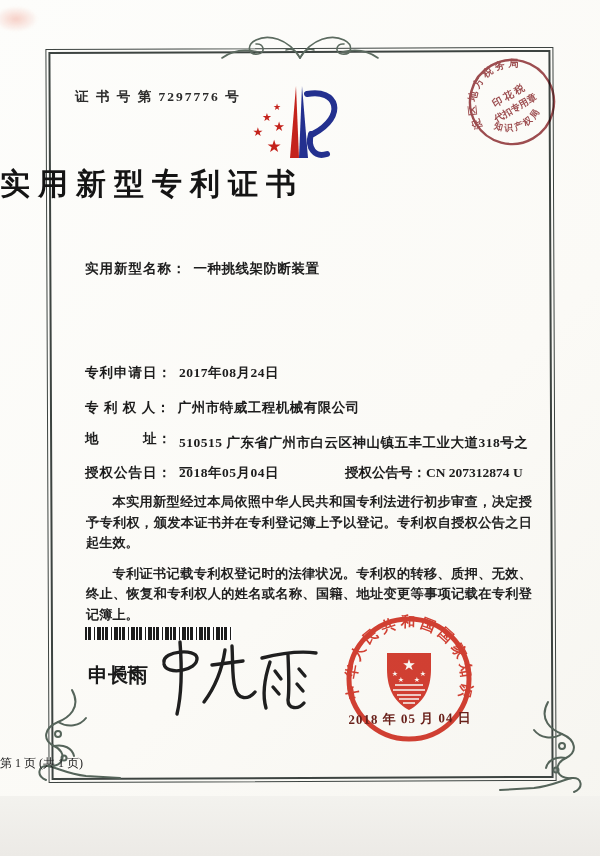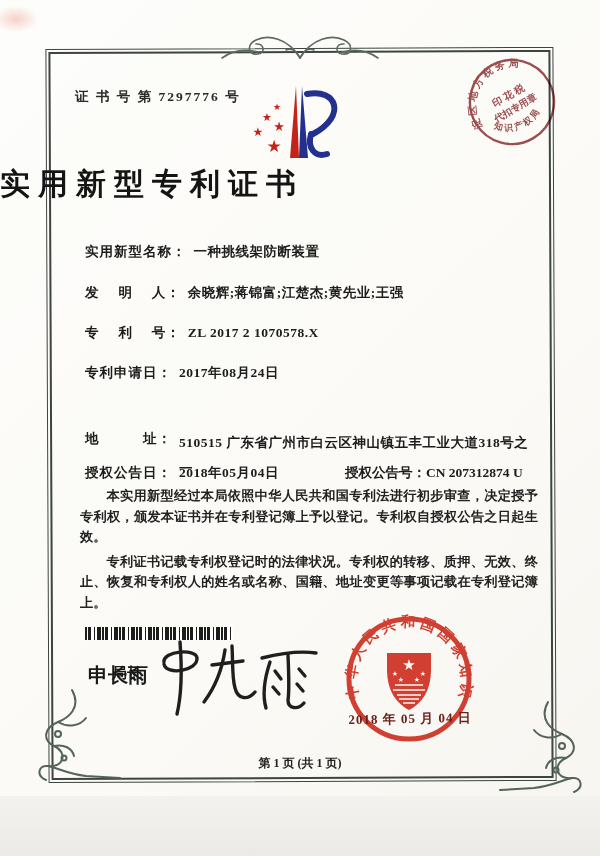--- a/index.html
+++ b/index.html
@@ -15,41 +15,41 @@
   .fl-left{left:28px;top:688px;}
   .fl-right{left:496px;top:700px;transform:scaleX(-1);}
   
   .cert-no{position:absolute;left:75px;top:88px;font-size:13.5px;font-weight:600;letter-spacing:2px;color:#2b2b2b;}
   .logo{position:absolute;left:233px;top:68px;}
   .title{position:absolute;left:0;top:164px;width:600px;font-size:30px;font-weight:700;letter-spacing:8px;color:#141414;}
   
   .row{position:absolute;left:85px;font-size:13.5px;color:#1c1c1c;font-weight:600;white-space:nowrap;}
   .row .lbl{letter-spacing:1px;}
   .row .val{margin-left:7px;letter-spacing:0.5px;}
-  .r1{top:243px}.r2{top:284px}.r3{top:324px}.r4{top:364px}.r5{top:399px}
+  .r1{top:260px}.r2{top:284px}.r3{top:324px}.r4{top:364px}.r5{top:399px}
   .r6{top:430px}.r7{top:464px}
   .r6 .val{display:inline-block;width:392px;white-space:pre-line;vertical-align:top;line-height:26px;}
   .grant-no{position:absolute;left:345px;top:464px;font-size:13.5px;font-weight:600;color:#1c1c1c;white-space:nowrap;text-align:center;}
   
   .paras{position:absolute;left:76px;top:482px;width:466px;font-size:13.2px;line-height:20.6px;color:#222;font-weight:600;text-align:justify;}
-  .paras p{margin:4px;text-indent:2em;}
+  .paras p{margin:10px;text-indent:2em;}
   
   .barcode{position:absolute;left:85px;top:627px;width:148px;height:13px;
     background:repeating-linear-gradient(90deg,#1d1d1d 0 2px,#fff 2px 3px,#1d1d1d 3px 6px,#fff 6px 9px,#1d1d1d 9px 10px,#fff 10px 12px,#1d1d1d 12px 16px,#fff 16px 17px);}
   
   .signer-title{position:absolute;left:88px;top:664px;font-size:15px;font-weight:700;font-family:"Liberation Sans","DejaVu Sans",sans-serif;color:#1a1a1a;margin-left:24px;}
   .signer-name{position:absolute;left:88px;top:662px;font-size:20px;font-weight:700;font-family:"Liberation Sans","DejaVu Sans",sans-serif;color:#1a1a1a;}
   .signature{position:absolute;left:150px;top:638px;}
   
   .seal{position:absolute;left:343px;top:613px;mix-blend-mode:multiply;opacity:0.94;}
   .seal-date{position:absolute;left:340px;top:710px;width:140px;text-align:center;font-size:13px;font-weight:700;letter-spacing:1px;color:#69201a;transform:rotate(-1deg);}
   
   .tax-stamp{position:absolute;left:460px;top:50px;transform:rotate(-30deg);mix-blend-mode:multiply;opacity:0.85;}
   
-  .page-footer{position:absolute;left:0;top:755px;width:600px;text-align:center;font-size:12px;font-weight:700;color:#222;}
+  .page-footer{position:absolute;left:0;top:755px;width:600px;font-size:12px;font-weight:400;color:#222;}
   .corner-edge{position:absolute;left:540px;top:800px;width:70px;height:2px;background:#b9b9b4;transform:rotate(-8deg);}
   .scan-strip{position:absolute;left:0;top:796px;width:600px;height:60px;background:linear-gradient(#f3f2ee,#eceae6);}
 </style>
 </head>
 <body>
 
 <div class="canvas">
   <div class="paper">
     <div class="smudge"></div>
 
@@ -106,28 +106,25 @@
         <path d="M74,26 C104,20 114,48 80,66"></path>
         <path d="M78,66 C74,80 82,90 94,86"></path>
       </g>
     </svg>
 
     <div class="title">实用新型专利证书</div>
 
     <div class="row r1">
       <span class="lbl">实用新型名称：</span><span class="val">一种挑线架防断装置</span>
     </div>
-    <div class="row r2">
-      <span class="lbl">发　 明　 人：</span><span class="val">余晓辉;蒋锦富;江楚杰;黄先业;王强</span>
-    </div>
-    <div class="row r3">
-      <span class="lbl">专　 利　 号：</span><span class="val">ZL 2017 2 1070578.X</span>
-    </div>
     <div class="row r4">
       <span class="lbl">专利申请日：</span><span class="val">2017年08月24日</span>
+    </div>
+    <div class="row r5">
+      <span class="lbl">专 利 权 人：</span><span class="val">广州市特威工程机械有限公司</span>
     </div>
     <div class="row r6">
       <span class="lbl">地　　　址：</span><span class="val">510515 广东省广州市白云区神山镇五丰工业大道318号之
 一</span>
     </div>
     <div class="row r7">
       <span class="lbl">授权公告日：</span><span class="val">2018年05月04日</span>
     </div>
     <div class="grant-no">
       <span class="lbl">授权公告号：</span><span class="val">CN 207312874 U</span>

